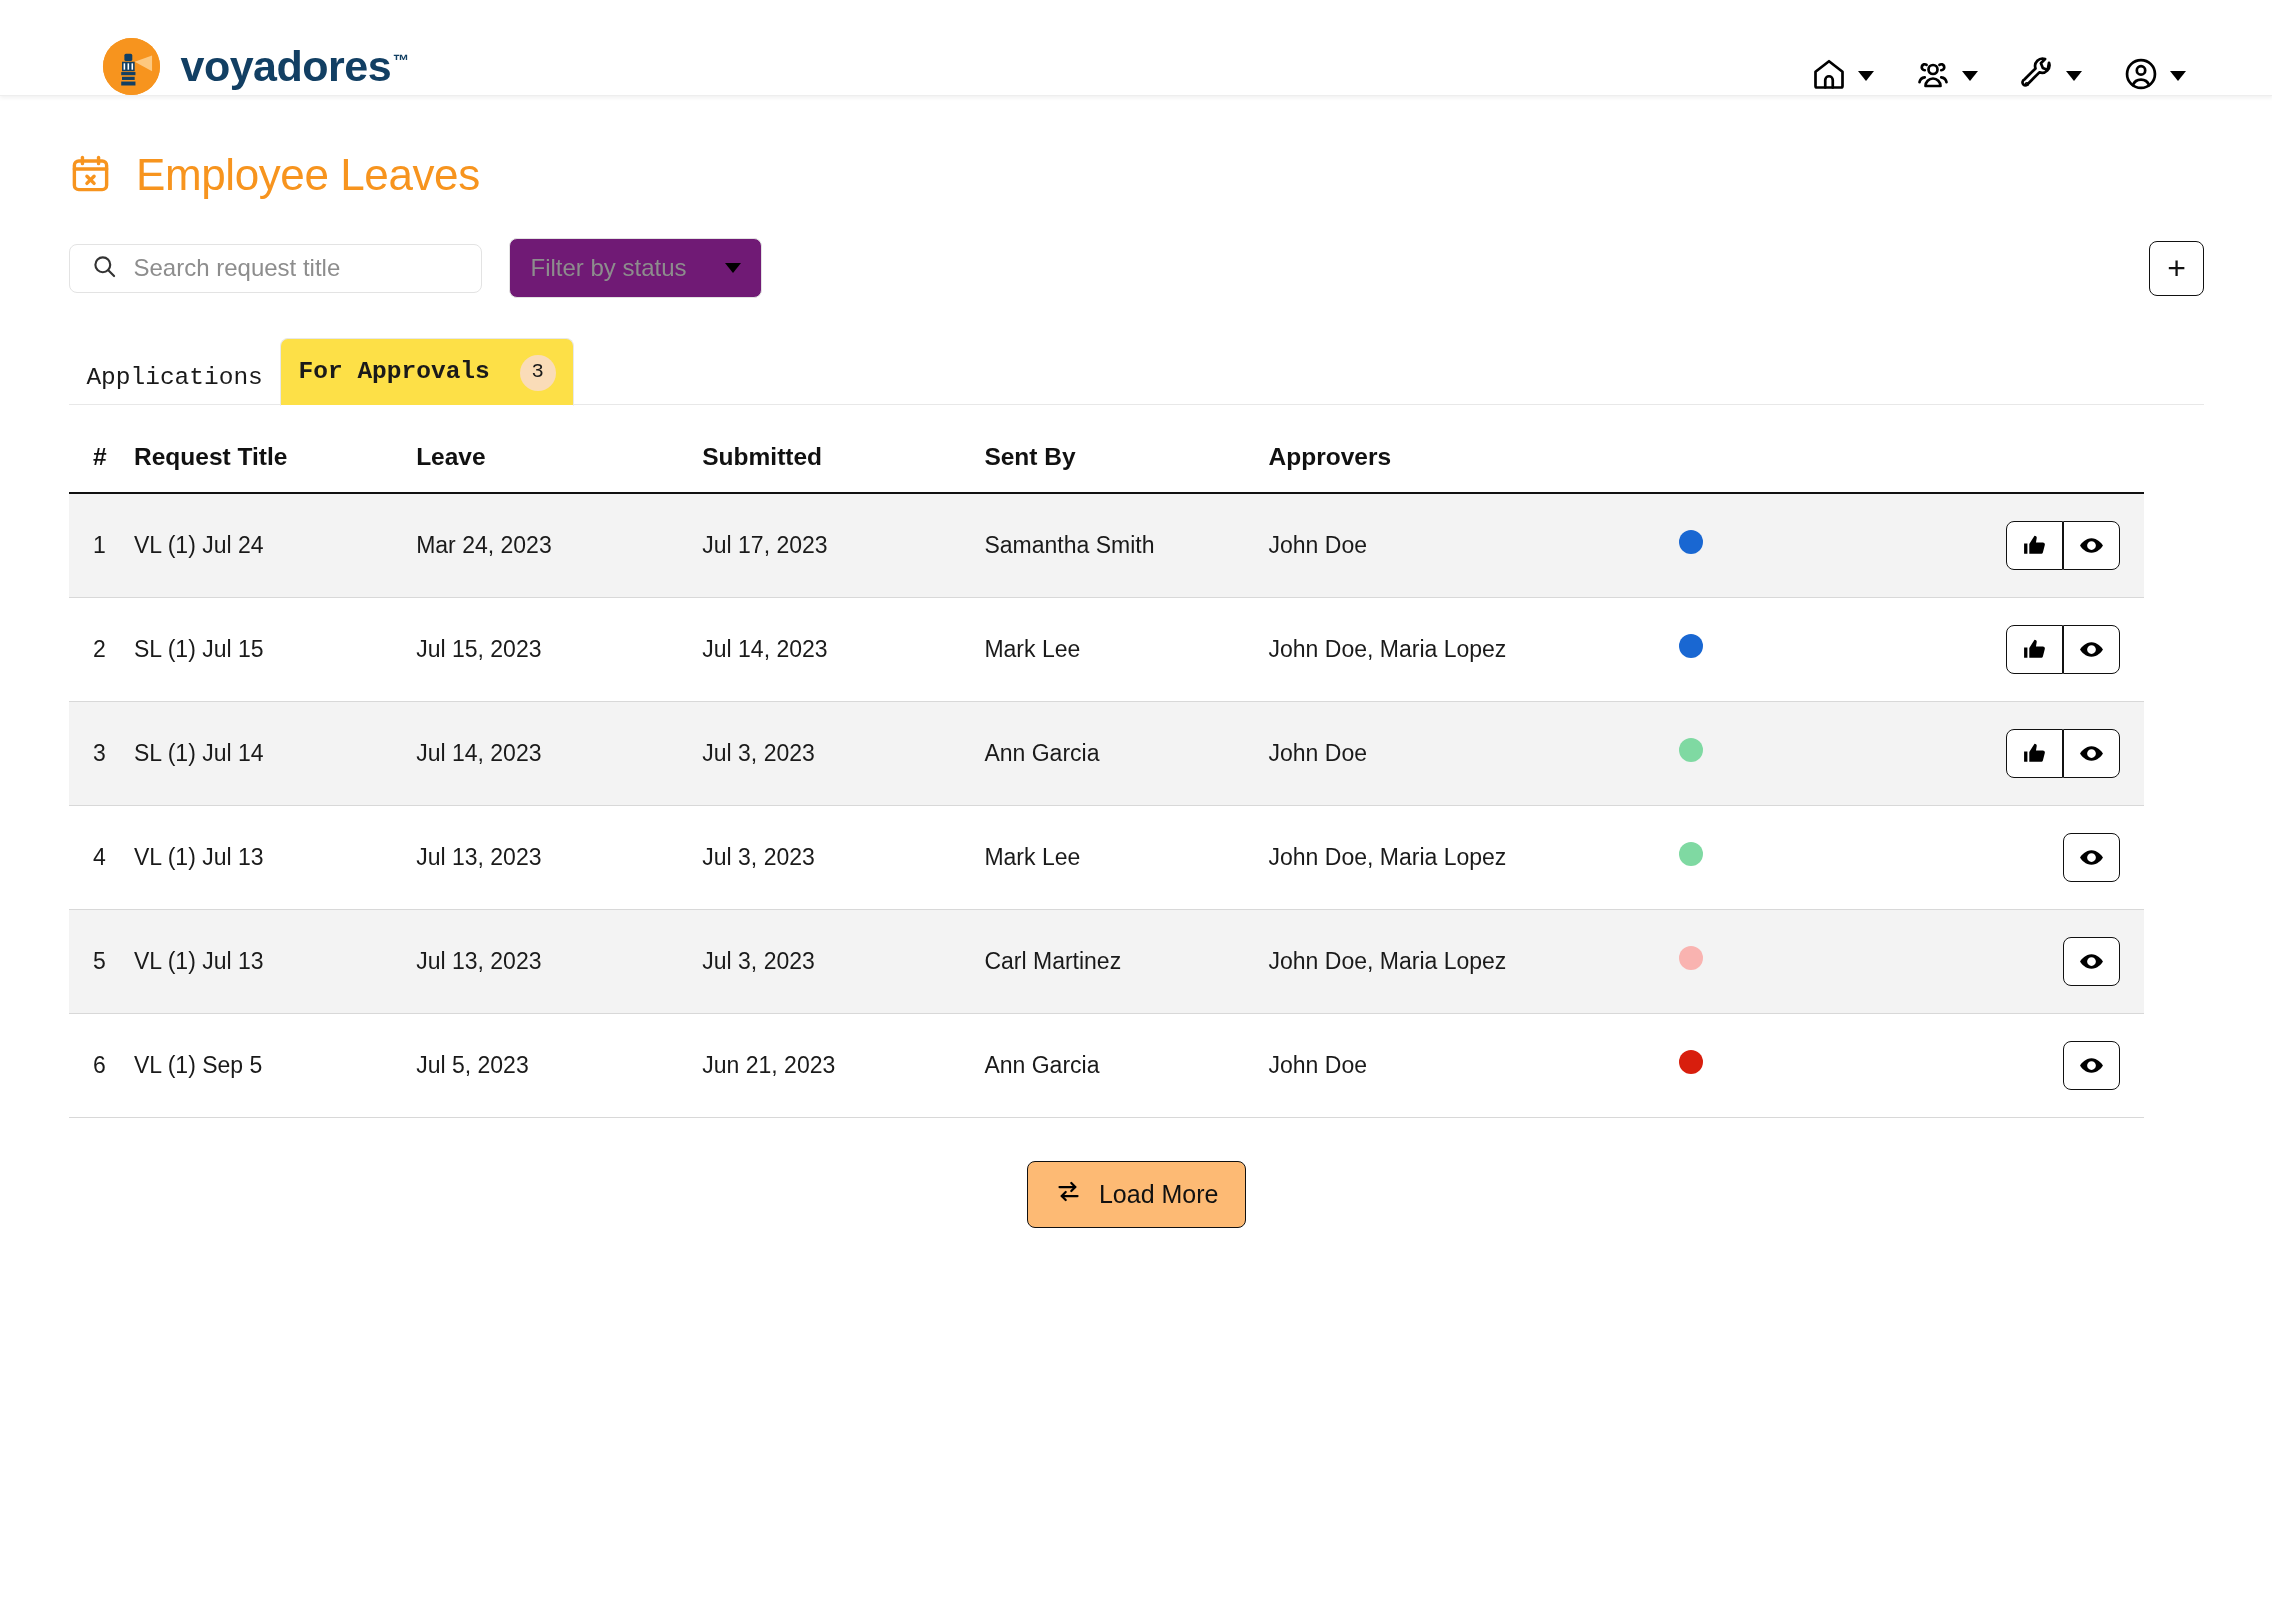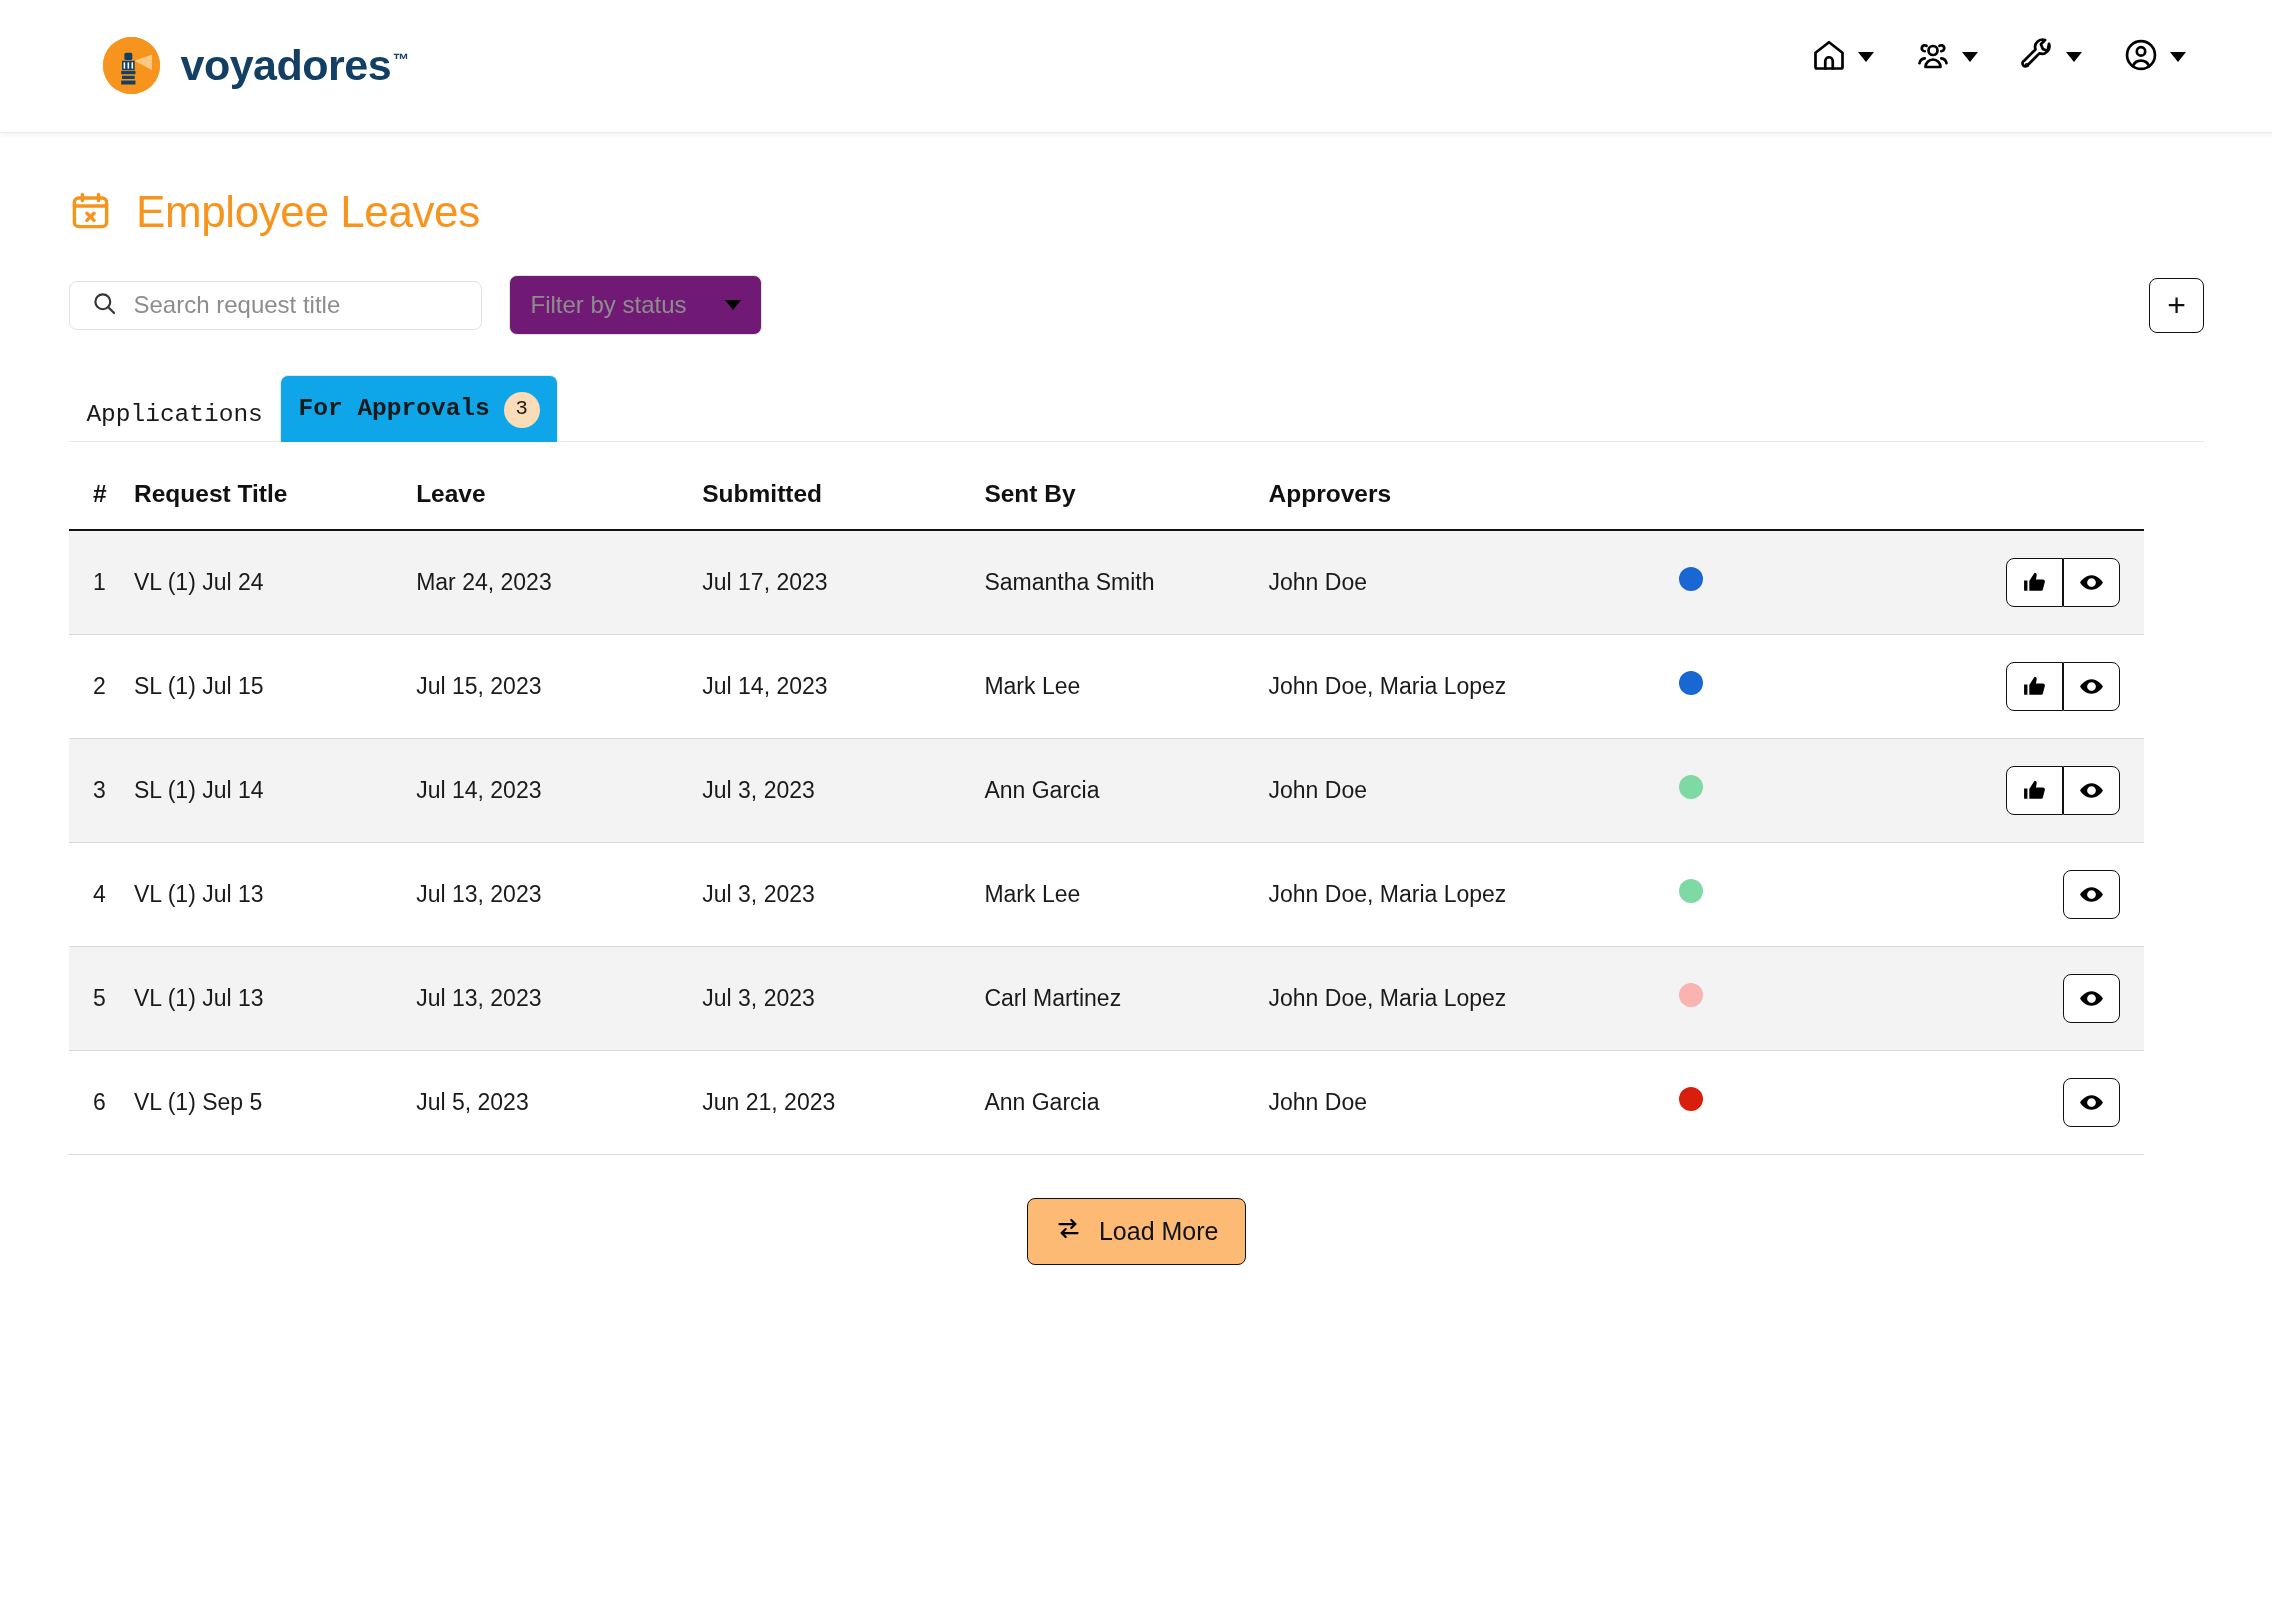--- a/index.html
+++ b/index.html
@@ -9,28 +9,27 @@
     font-family: "Liberation Sans", sans-serif;
     -webkit-font-smoothing: antialiased;
     overflow: hidden;
   }
 
   
   .topbar {
     height: 96px;
     background: #ffffff;
     display: flex;
-    align-items: flex-start;
+    align-items: flex-end;
     justify-content: space-between;
     padding: 0 87px 0 103px;
     border-bottom: 0.8px solid #eeeeee;
     box-shadow: 0 1.6px 4px rgba(0,0,0,0.06);
     position: relative;
     z-index: 5;
-    margin-top: 37px;
   }
   .brand { display: flex; align-items: center; gap: 20.5px; }
   .logo-mark {
     width: 57px; height: 57px; border-radius: 50%;
     background: #f7941e;
     position: relative;
     flex: none;
   }
   .brand-text {
     font-size: 43px;
@@ -135,22 +134,22 @@
   }
   .tab.active {
     font-weight: 700;
     border: 1.6px solid #e8e8e8;
     border-bottom: 1.6px solid #ffffff;
     border-radius: 8px 8px 0 0;
     padding: 16px 17.4px 14px 17.4px;
     margin-bottom: -1.6px;
     display: flex;
     align-items: center;
-    gap: 14px;
-    background: #0ea5e9;
+    gap: 30px;
+    background: #fde047;
   }
   .tab-badge {
     width: 36px; height: 36px; border-radius: 50%;
     background: #fadcb8;
     color: #1a1a1a;
     font-size: 20.5px;
     font-weight: 400;
     display: flex; align-items: center; justify-content: center;
   }
 

